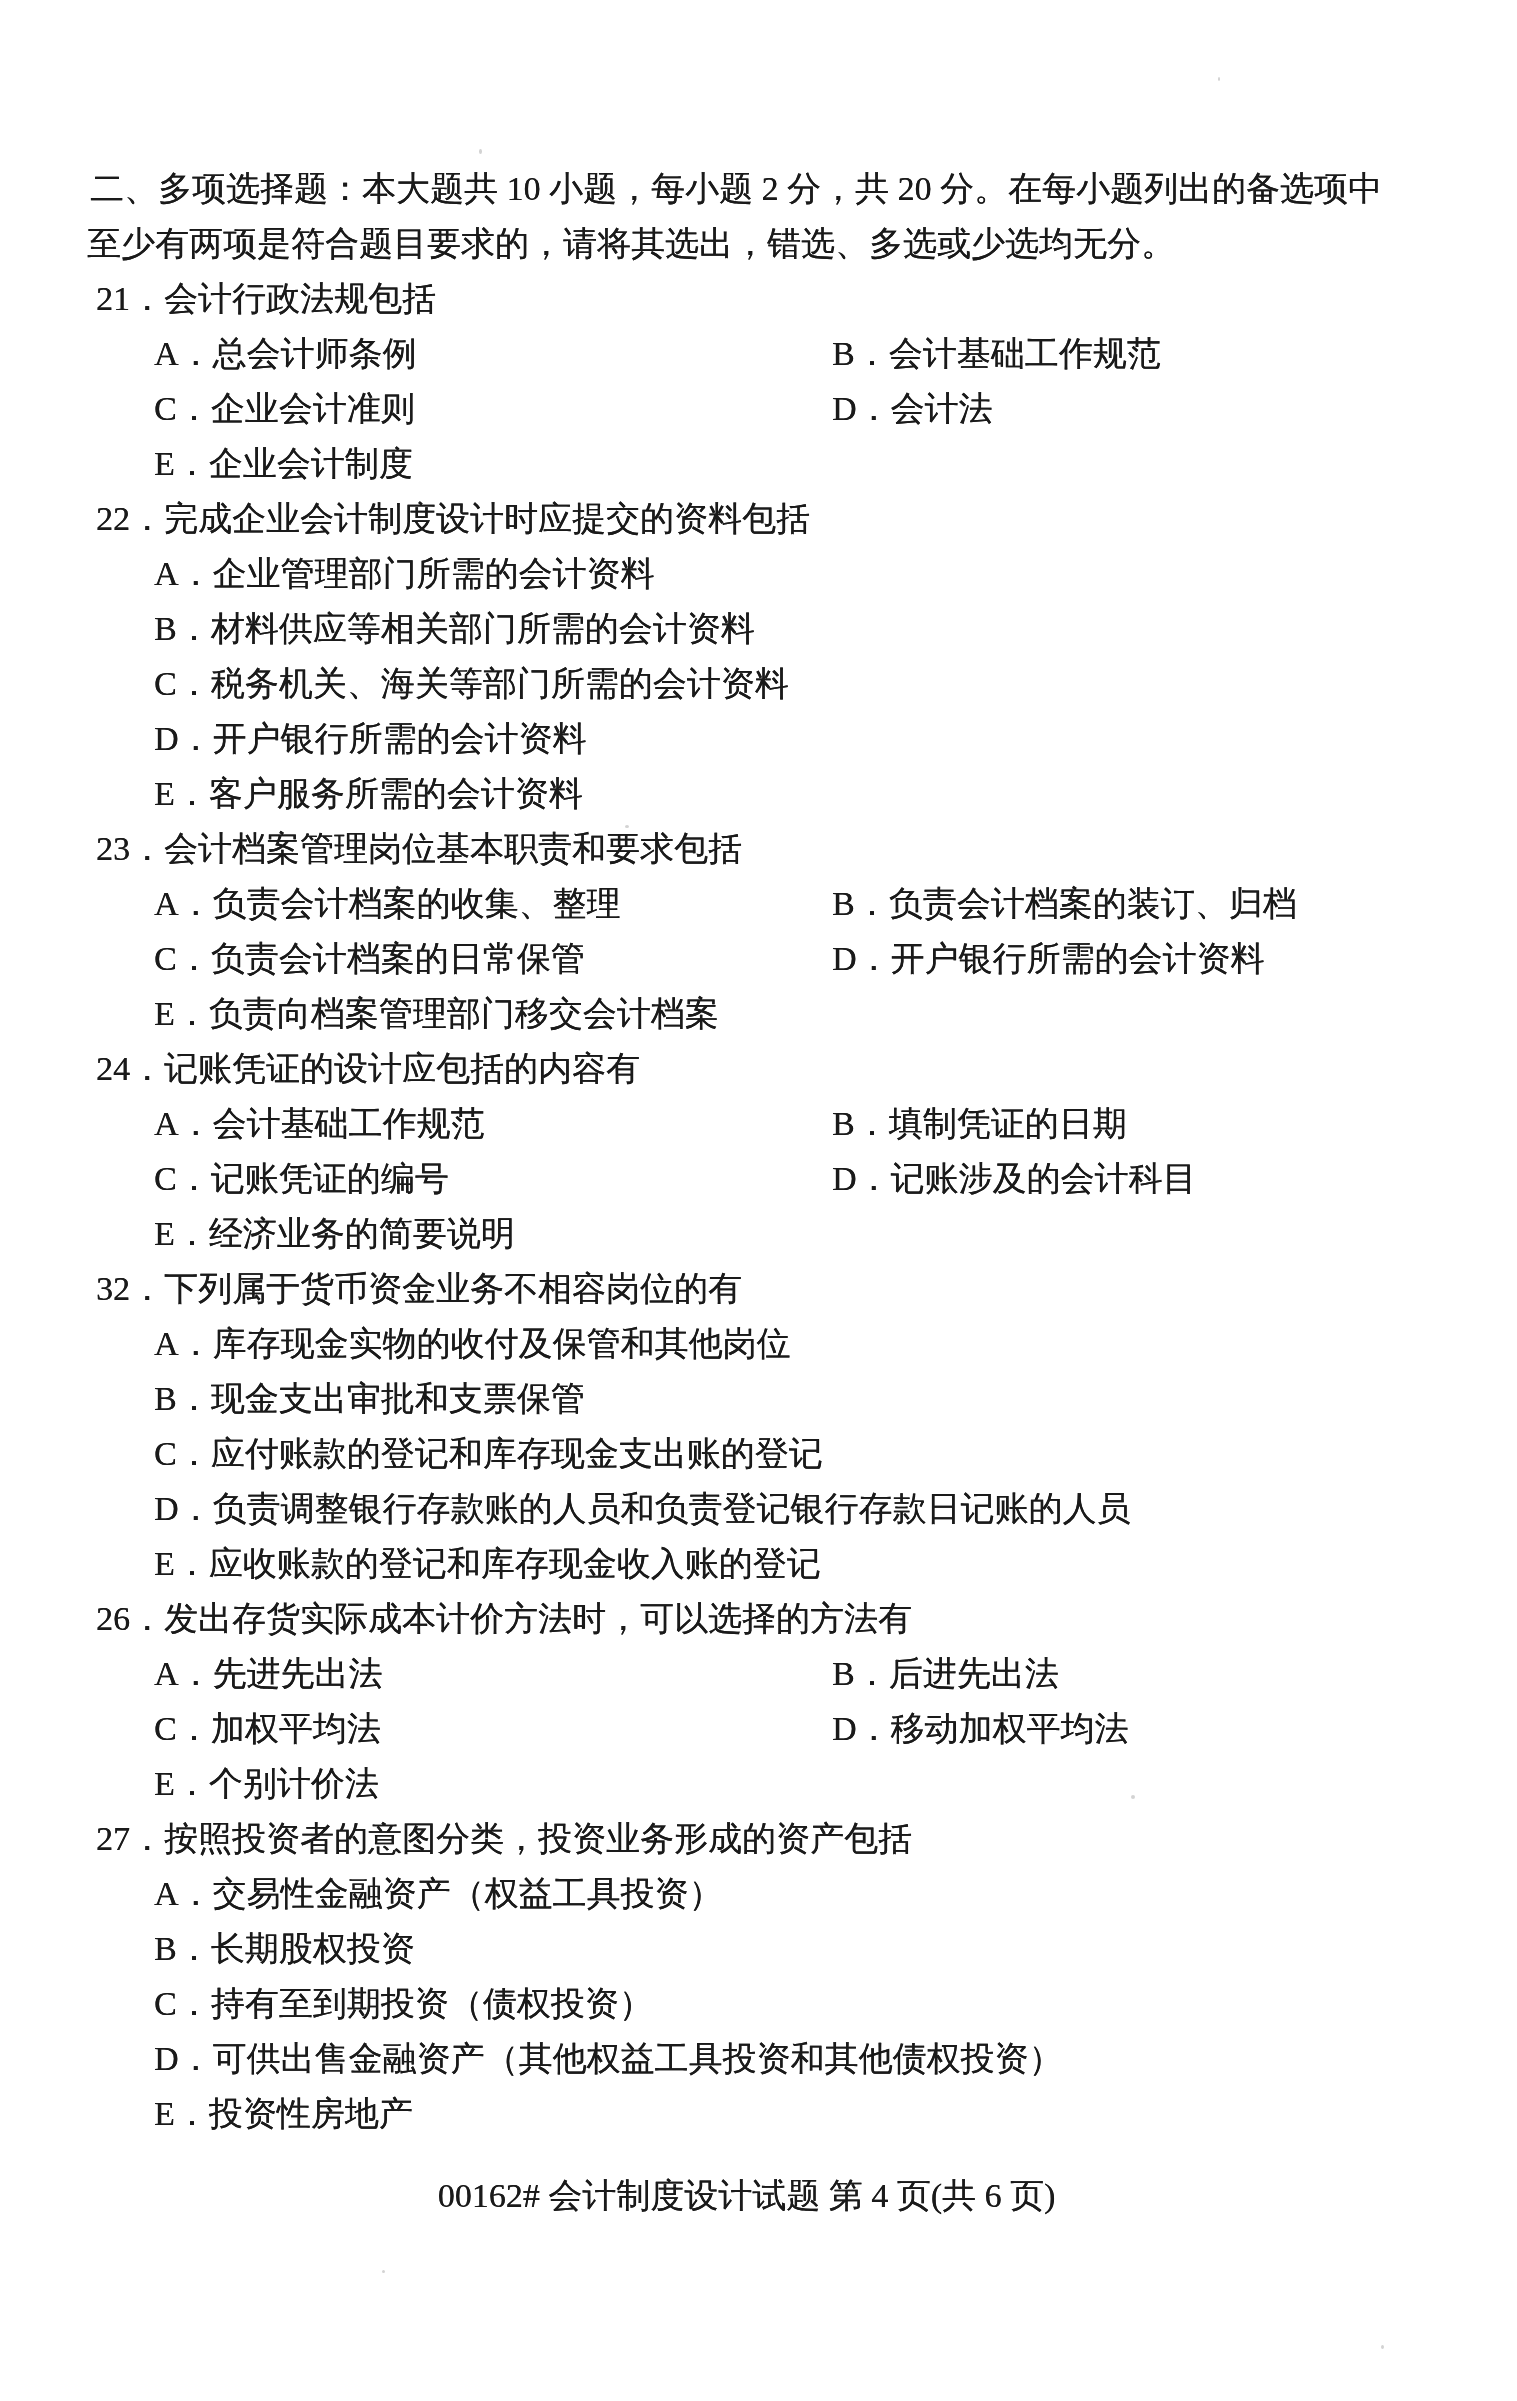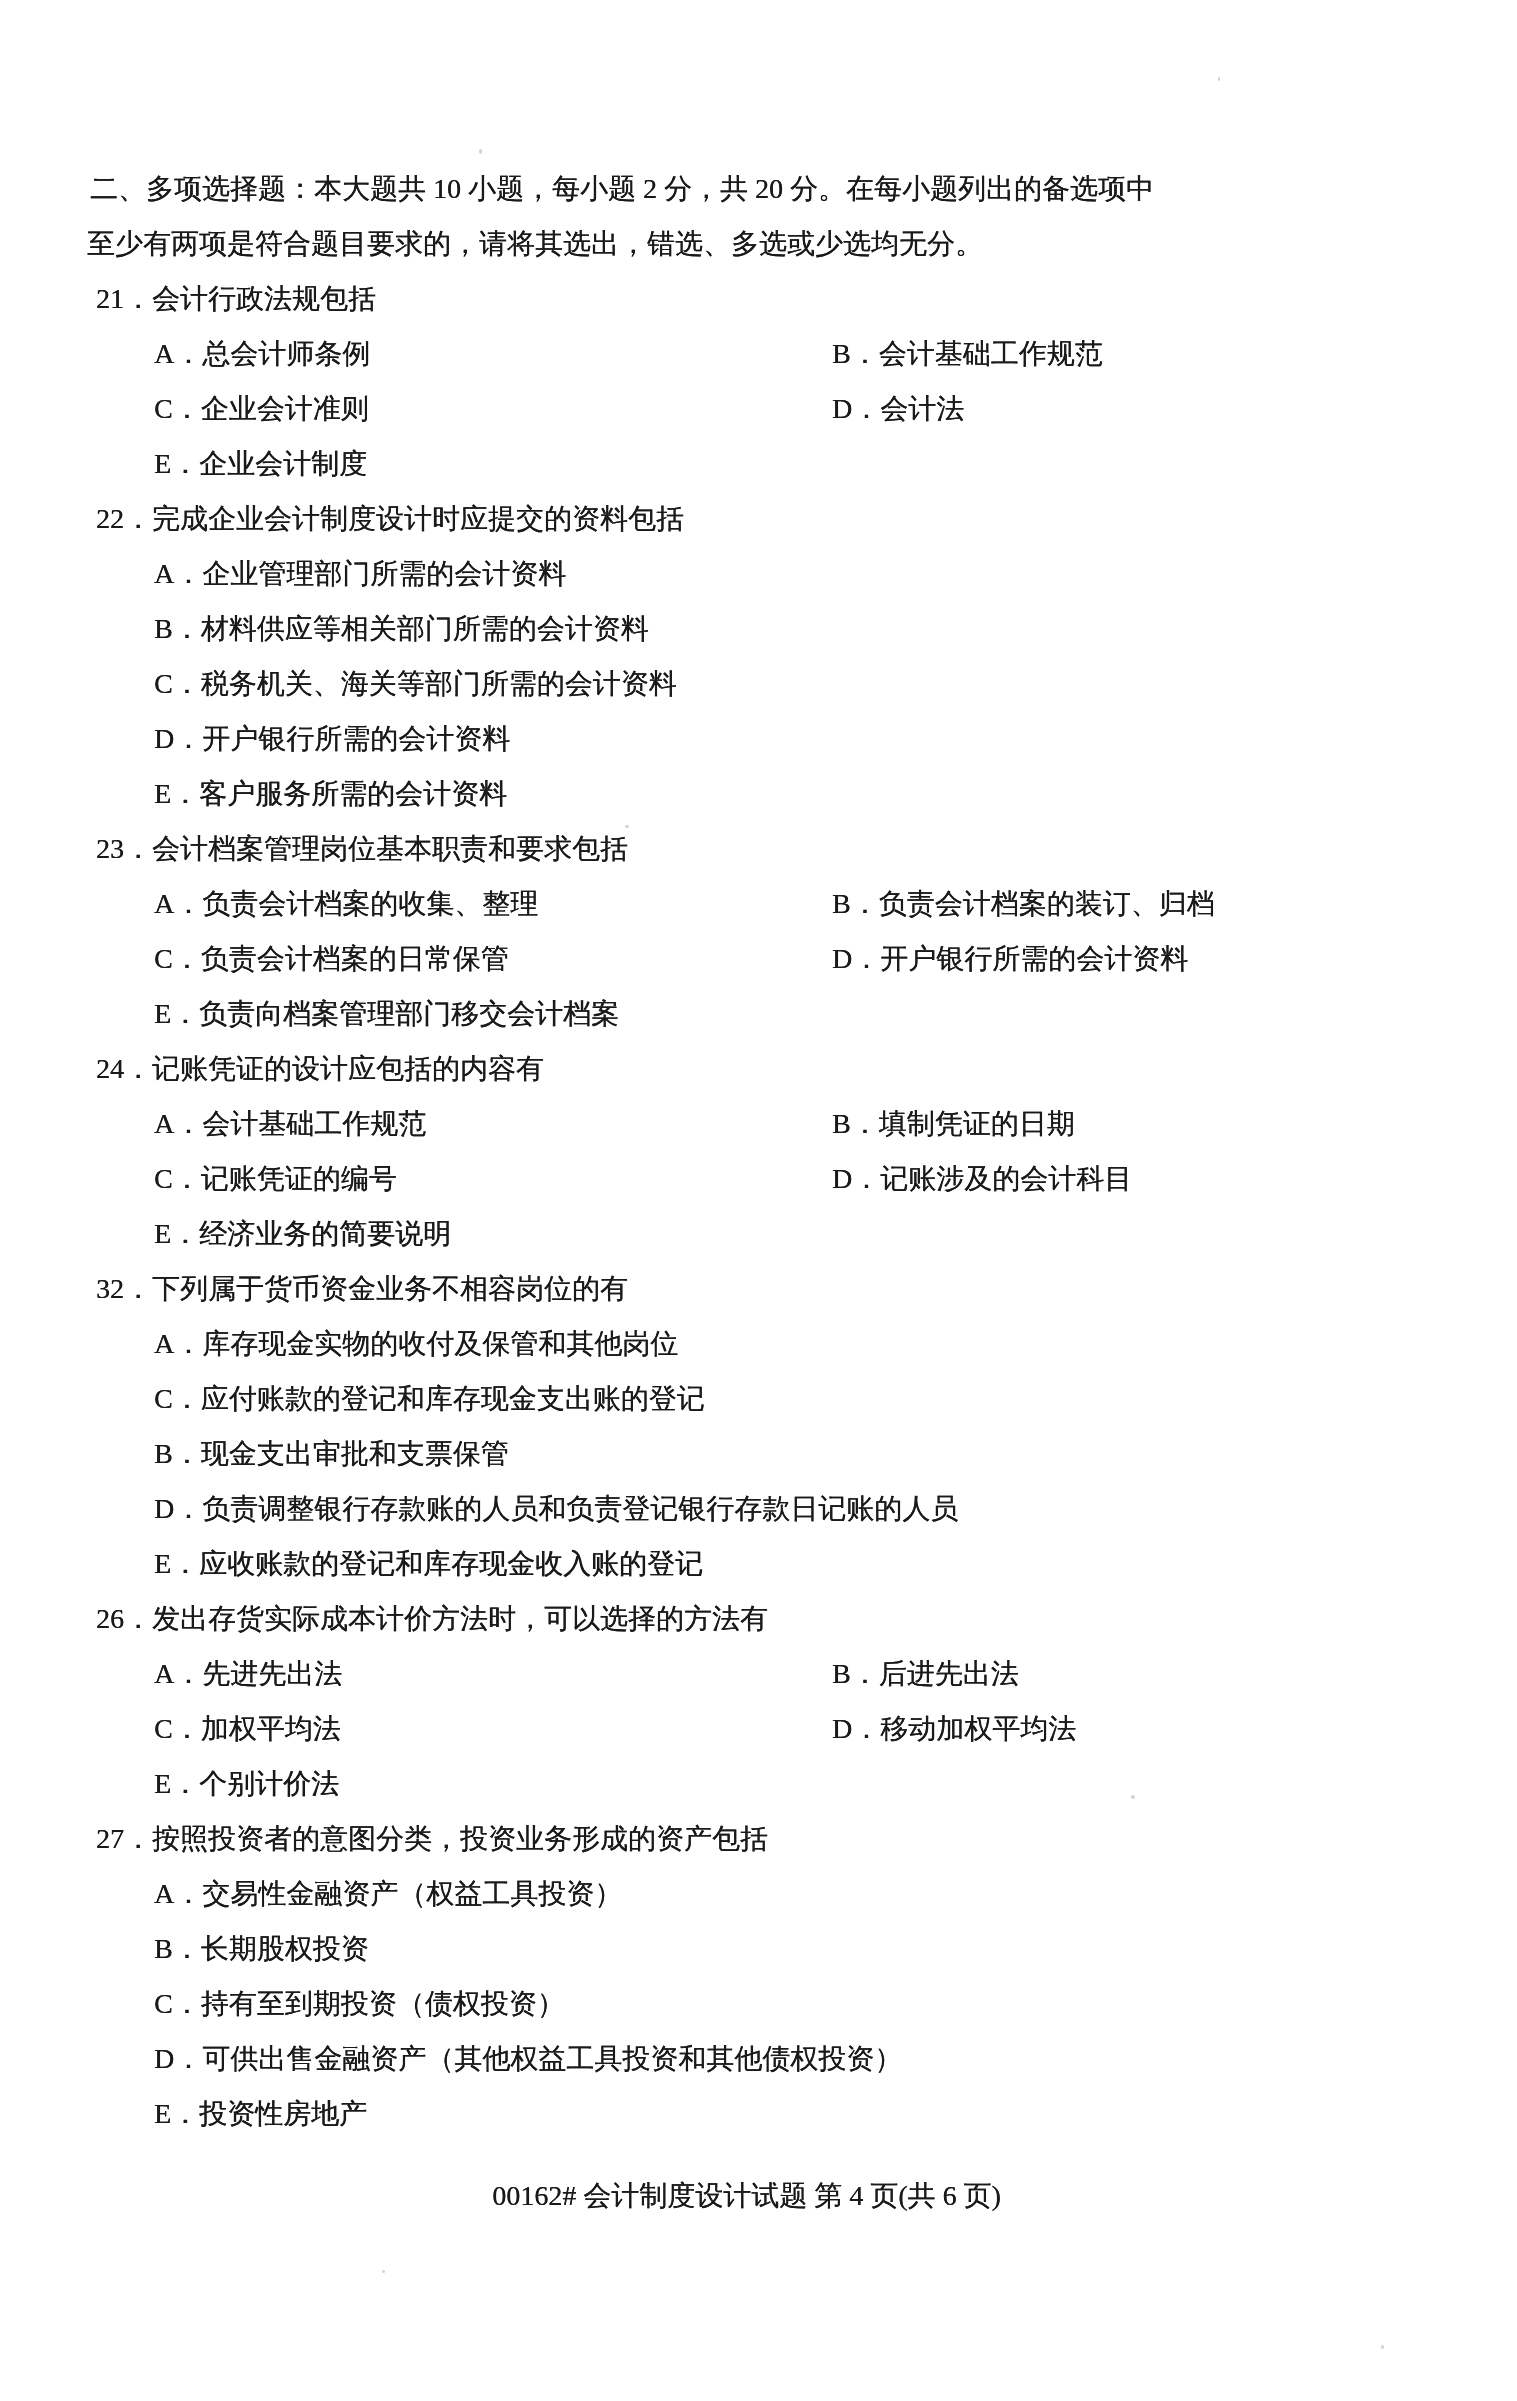--- a/index.html
+++ b/index.html
@@ -7,21 +7,21 @@
     padding: 0;
     background: #ffffff;
   }
   .page {
     position: relative;
     width: 1517px;
     height: 2401px;
     background: #ffffff;
     overflow: hidden;
     font-family: "Liberation Serif", "DejaVu Serif", serif;
-    font-size: 28px;
+    font-size: 34px;
     color: #1a1a1a;
     text-shadow: 0.3px 0 0 currentColor; 
   }
   .doc {
     position: absolute;
     top: 161px;
     left: 0;
     width: 1517px;
   }
   .row {
@@ -125,24 +125,24 @@
     </div>
     <div class="row opts">
       <span class="opt">E．经济业务的简要说明</span>
     </div>
 
     <div class="row stem"><span>32．</span><span>下列属于货币资金业务不相容岗位的有</span></div>
     <div class="row opts">
       <span class="opt">A．库存现金实物的收付及保管和其他岗位</span>
     </div>
     <div class="row opts">
-      <span class="opt">C．应付账款的登记和库存现金支出账的登记</span>
+      <span class="opt">B．现金支出审批和支票保管</span>
     </div>
     <div class="row opts">
-      <span class="opt">B．现金支出审批和支票保管</span>
+      <span class="opt">C．应付账款的登记和库存现金支出账的登记</span>
     </div>
     <div class="row opts">
       <span class="opt">D．负责调整银行存款账的人员和负责登记银行存款日记账的人员</span>
     </div>
     <div class="row opts">
       <span class="opt">E．应收账款的登记和库存现金收入账的登记</span>
     </div>
 
     <div class="row stem"><span>26．</span><span>发出存货实际成本计价方法时，可以选择的方法有</span></div>
     <div class="row opts two">

